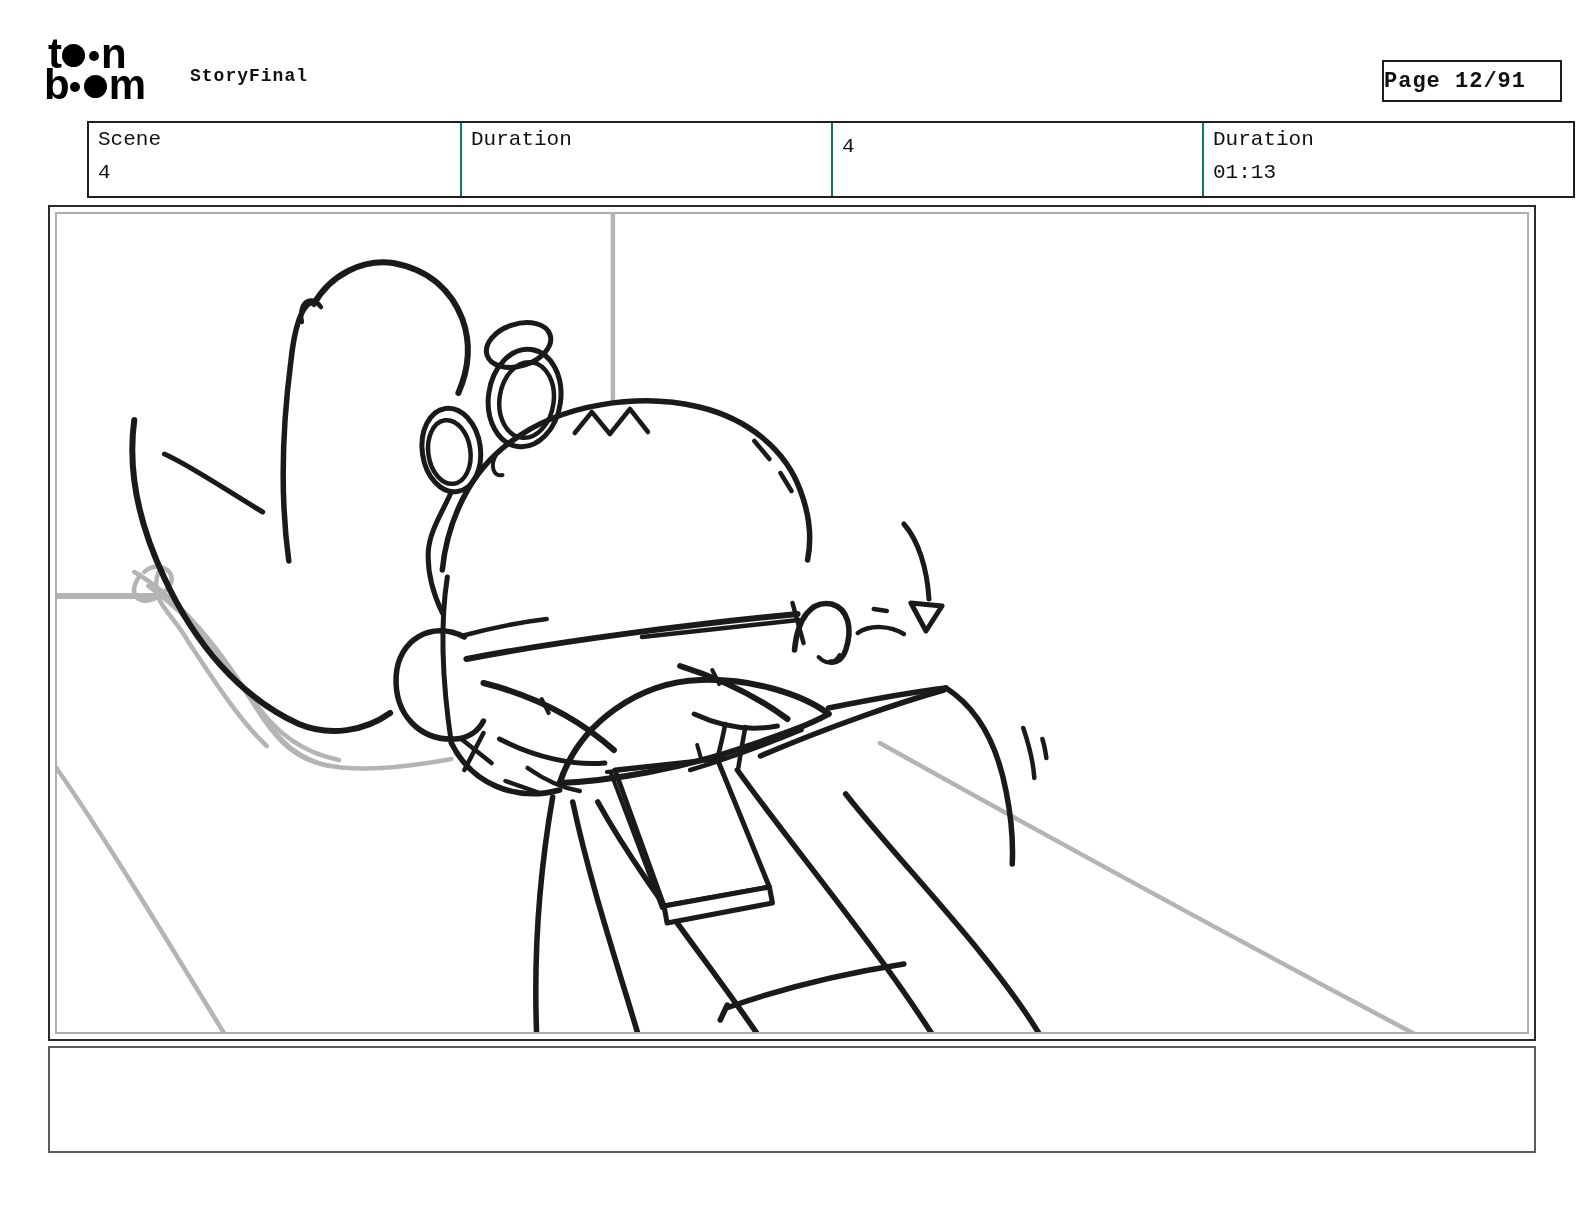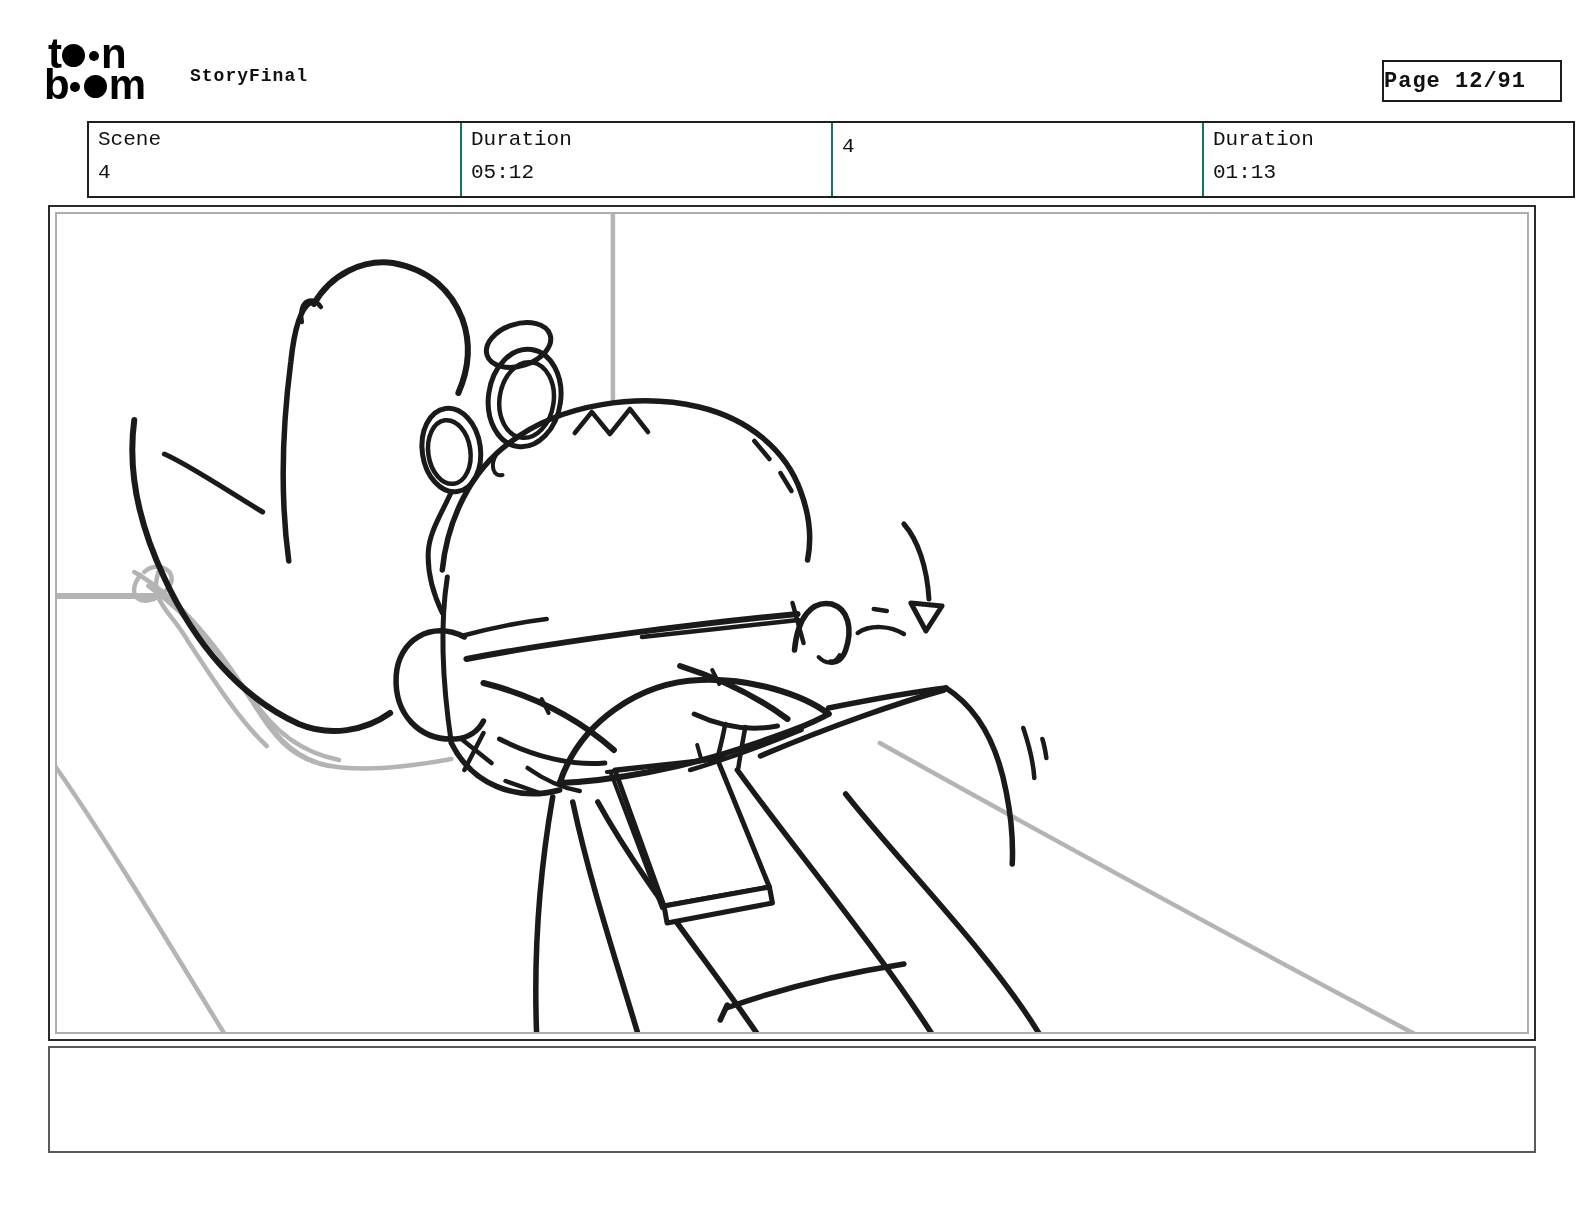--- a/index.html
+++ b/index.html
@@ -58,21 +58,20 @@
     <span>Page 12/91</span>
   </div>
 
   <div class="info-row">
     <div class="info-cell">
       <div class="info-label">Scene</div>
       <div class="info-value">4</div>
     </div>
     <div class="info-cell">
       <div class="info-label">Duration</div>
-      <div class="info-value">05:12</div>
     </div>
     <div class="info-cell">
       <div class="info-value">4</div>
     </div>
     <div class="info-cell">
       <div class="info-label">Duration</div>
       <div class="info-value">01:13</div>
     </div>
   </div>
 

